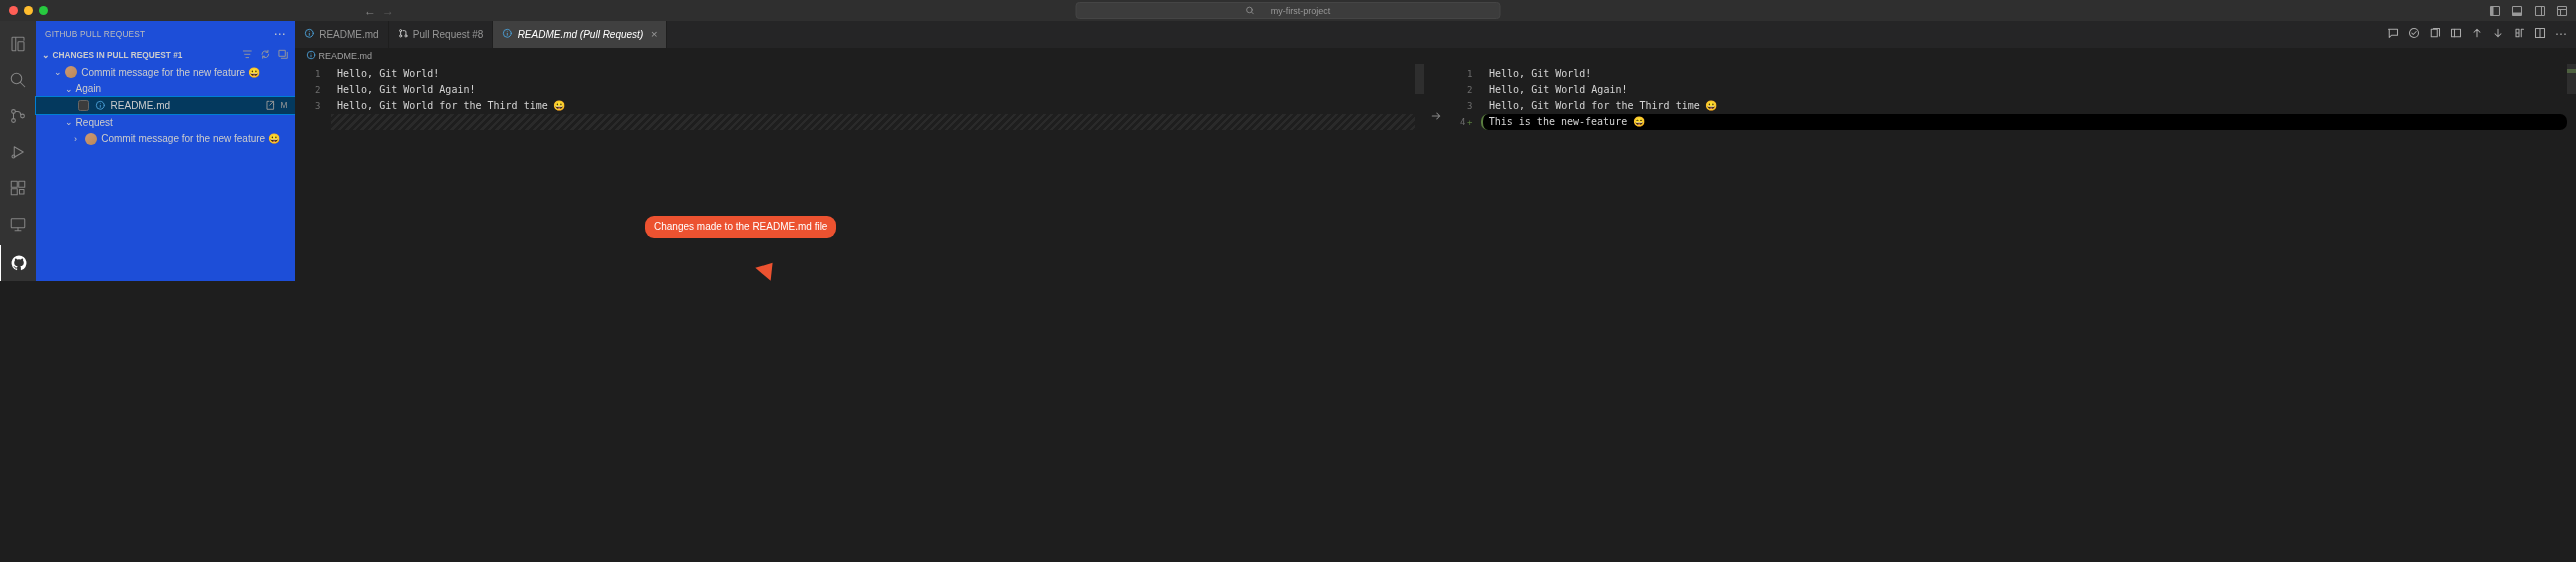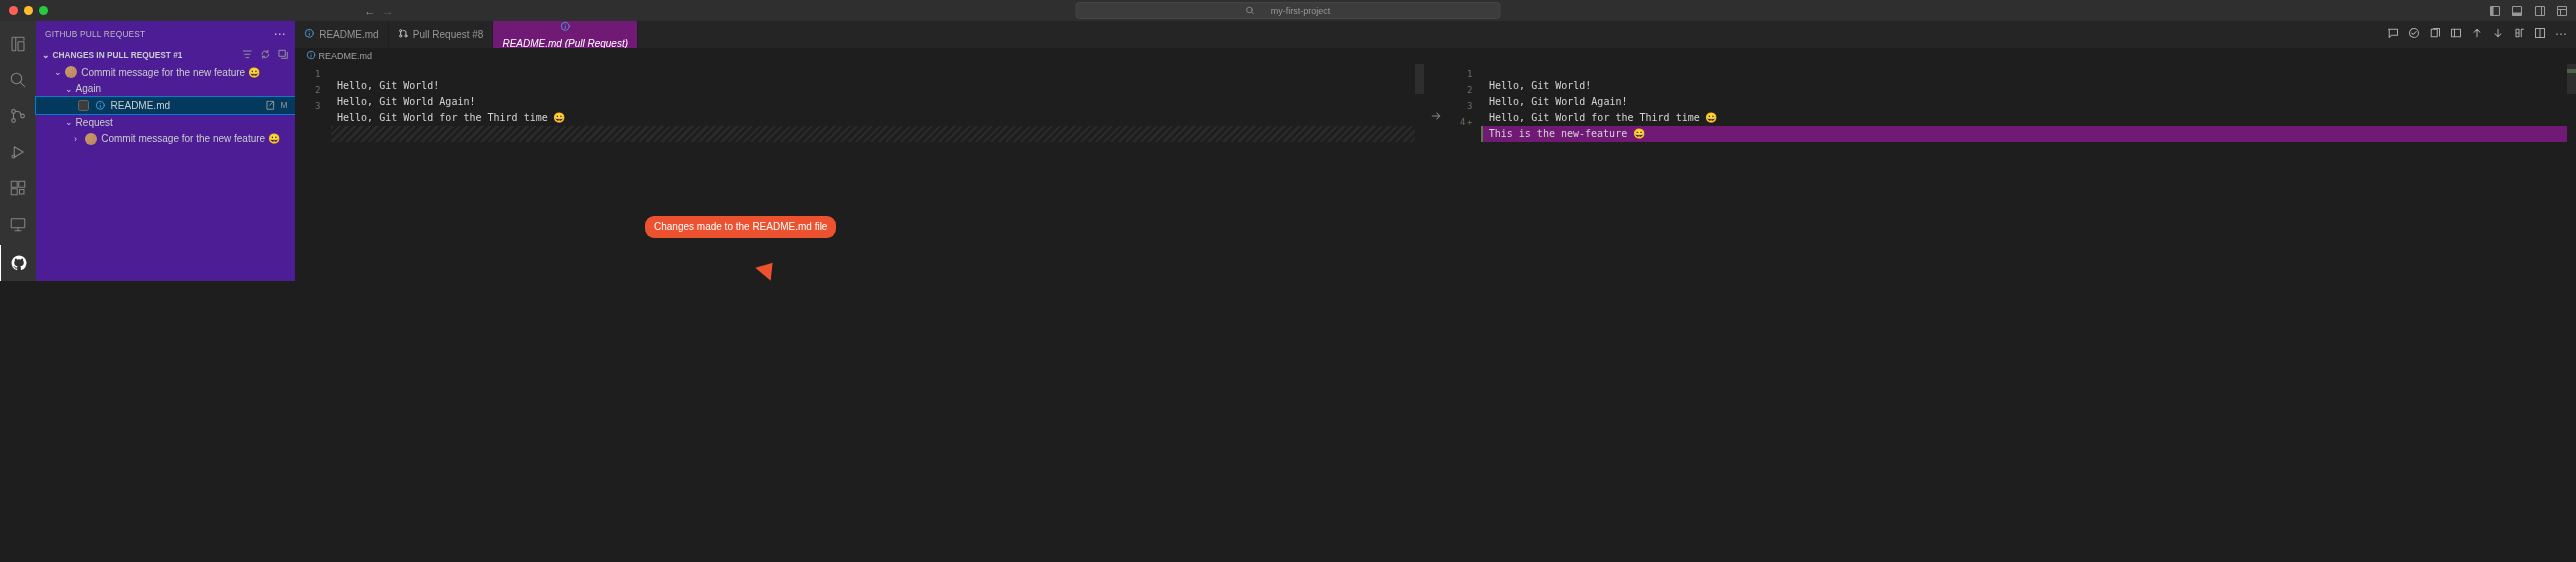--- a/index.html
+++ b/index.html
@@ -22,21 +22,21 @@
 .app { display: flex; height: calc(281px - 21px); }
 
 
 .activitybar { width: 36px; background: #333; display: flex; flex-direction: column; align-items: center; padding-top: 4.6px; }
 .activitybar .ab-icon { width: 36px; height: 36px; display: flex; align-items: center; justify-content: center; color: #858585; cursor: pointer; }
 .activitybar .ab-icon.active { color: #fff; border-left: 1.5px solid #fff; }
 .activitybar .spacer { flex: 1; }
 .activitybar svg { width: 18px; height: 18px; }
 
 
-.sidebar { width: 259px; background: #4c1d95; display: flex; flex-direction: column; }
+.sidebar { width: 259px; background: #1d4ed8; display: flex; flex-direction: column; }
 .sidebar-title { display: flex; align-items: center; justify-content: space-between; padding: 6px 9px; font-size: 8.3px; letter-spacing: 0.2px; color: #bbb; }
 .sidebar-title-right { color: #ccc; font-size: 12px; cursor: pointer; }
 .section-header { display: flex; align-items: center; padding: 2.3px 6px; font-size: 8.3px; font-weight: 700; color: #ccc; cursor: pointer; }
 .section-header .chev { margin-right: 3px; font-size: 9px; }
 .section-header-actions { margin-left: auto; display: flex; gap: 7.6px; color: #999; }
 .section-header-actions svg { width: 10.6px; height: 10.6px; }
 
 .tree { padding: 1.5px 0; }
 .tree-row { display: flex; align-items: center; height: 16.7px; padding-left: 13.7px; color: #ccc; cursor: pointer; font-size: 10px; }
 .tree-row .chev { width: 10.6px; font-size: 9px; color: #ccc; }
@@ -49,43 +49,43 @@
 .file-icon { color: #4b9fd6; margin-right: 4.6px; display: inline-flex; }
 .file-badges { margin-left: auto; display: flex; align-items: center; gap: 4.6px; padding-right: 7.6px; color: #999; font-size: 8.3px; }
 .checkbox { width: 11.4px; height: 11.4px; border: 0.8px solid #666; border-radius: 2.3px; margin-right: 6px; background: #3c3c3c; }
 
 
 .editor-area { flex: 1; background: #1e1e1e; display: flex; flex-direction: column; min-width: 0; }
 
 
 .tabs-row { display: flex; align-items: center; background: #252526; height: 26.5px; }
 .tab { display: flex; align-items: center; padding: 0 9px; height: 26.5px; color: #969696; gap: 4.6px; cursor: pointer; font-size: 10px; border-right: 0.8px solid #1e1e1e; }
-.tab.active { background: #701a75; color: #fff; flex-direction: column; }
+.tab.active { background: #404040; color: #fff; }
 .tab.active.italic { font-style: italic; }
 .tab .close { color: #999; font-size: 11.4px; margin-left: 3px; }
 .tab .ico { color: #4b9fd6; }
 .tab .git-ico { color: #ccc; }
 .tab-actions { margin-left: auto; display: flex; gap: 9px; padding-right: 9px; color: #aaa; }
 .tab-actions svg { width: 12px; height: 12px; cursor: pointer; }
 
 
 .breadcrumb-row { display: flex; align-items: center; height: 16.7px; padding-left: 10.6px; color: #a0a0a0; font-size: 9px; gap: 3px; background: #1e1e1e; }
 .breadcrumb-row .ico { color: #4b9fd6; }
 
 
 .diff-container { flex: 1; display: flex; position: relative; }
 .pane { flex: 1; display: flex; font-family: "Menlo","Consolas",monospace; font-size: 10px; position: relative; }
 .divider { width: 23px; display: flex; align-items: flex-start; justify-content: center; padding-top: 46px; color: #888; }
 .gutter { width: 36px; text-align: right; color: #6e6e6e; padding-top: 1.5px; }
 .gutter .ln { height: 16px; line-height: 16px; padding-right: 10.6px; font-size: 9px; }
 .gutter .ln.added::after { content: "+"; color: #587c3e; margin-left: 1.5px; }
-.code { flex: 1; padding-top: 1.5px; color: #d4d4d4; margin-top: 12px; }
+.code { flex: 1; padding-top: 1.5px; color: #d4d4d4; }
 .code .cl { height: 16px; line-height: 16px; padding-left: 6px; white-space: pre; }
 .code .cl.hatch { background: repeating-linear-gradient(135deg, #2a2a2a, #2a2a2a 2.3px, #1e1e1e 2.3px, #1e1e1e 5.3px); }
-.code .cl.added { background: #701a75; border-left: 2.3px solid #587c3e; margin-left: -2.3px; }
+.code .cl.added { background: #000000; border-left: 2.3px solid #587c3e; margin-left: -2.3px; border-radius: 7px; }
 .minimap { width: 9px; background: #1e1e1e; position: relative; }
 .minimap .mm-highlight { position: absolute; top: 0; left: 0; right: 0; height: 4.6px; background: #587c3e; opacity: 0.6; }
 .minimap .mm-view { position: absolute; top: 0; left: 0; right: 0; height: 30px; background: rgba(200,200,200,0.1); }
 
 
 .callout-wrap { position: absolute; left: 645px; top: 201px; }
 .callout-arrow { width: 0; height: 0; border-left: 10.6px solid transparent; border-right: 10.6px solid transparent; border-bottom: 15px solid #ec5230; transform: rotate(40deg) translate(125px,-26.5px); }
 .callout { background: #ec5230; color: #fff; padding: 5.3px 9px; border-radius: 9px; font-size: 10px; font-weight: 500; }
 
 svg { fill: none; stroke: currentColor; stroke-width: 1.4; stroke-linecap: round; stroke-linejoin: round; }

